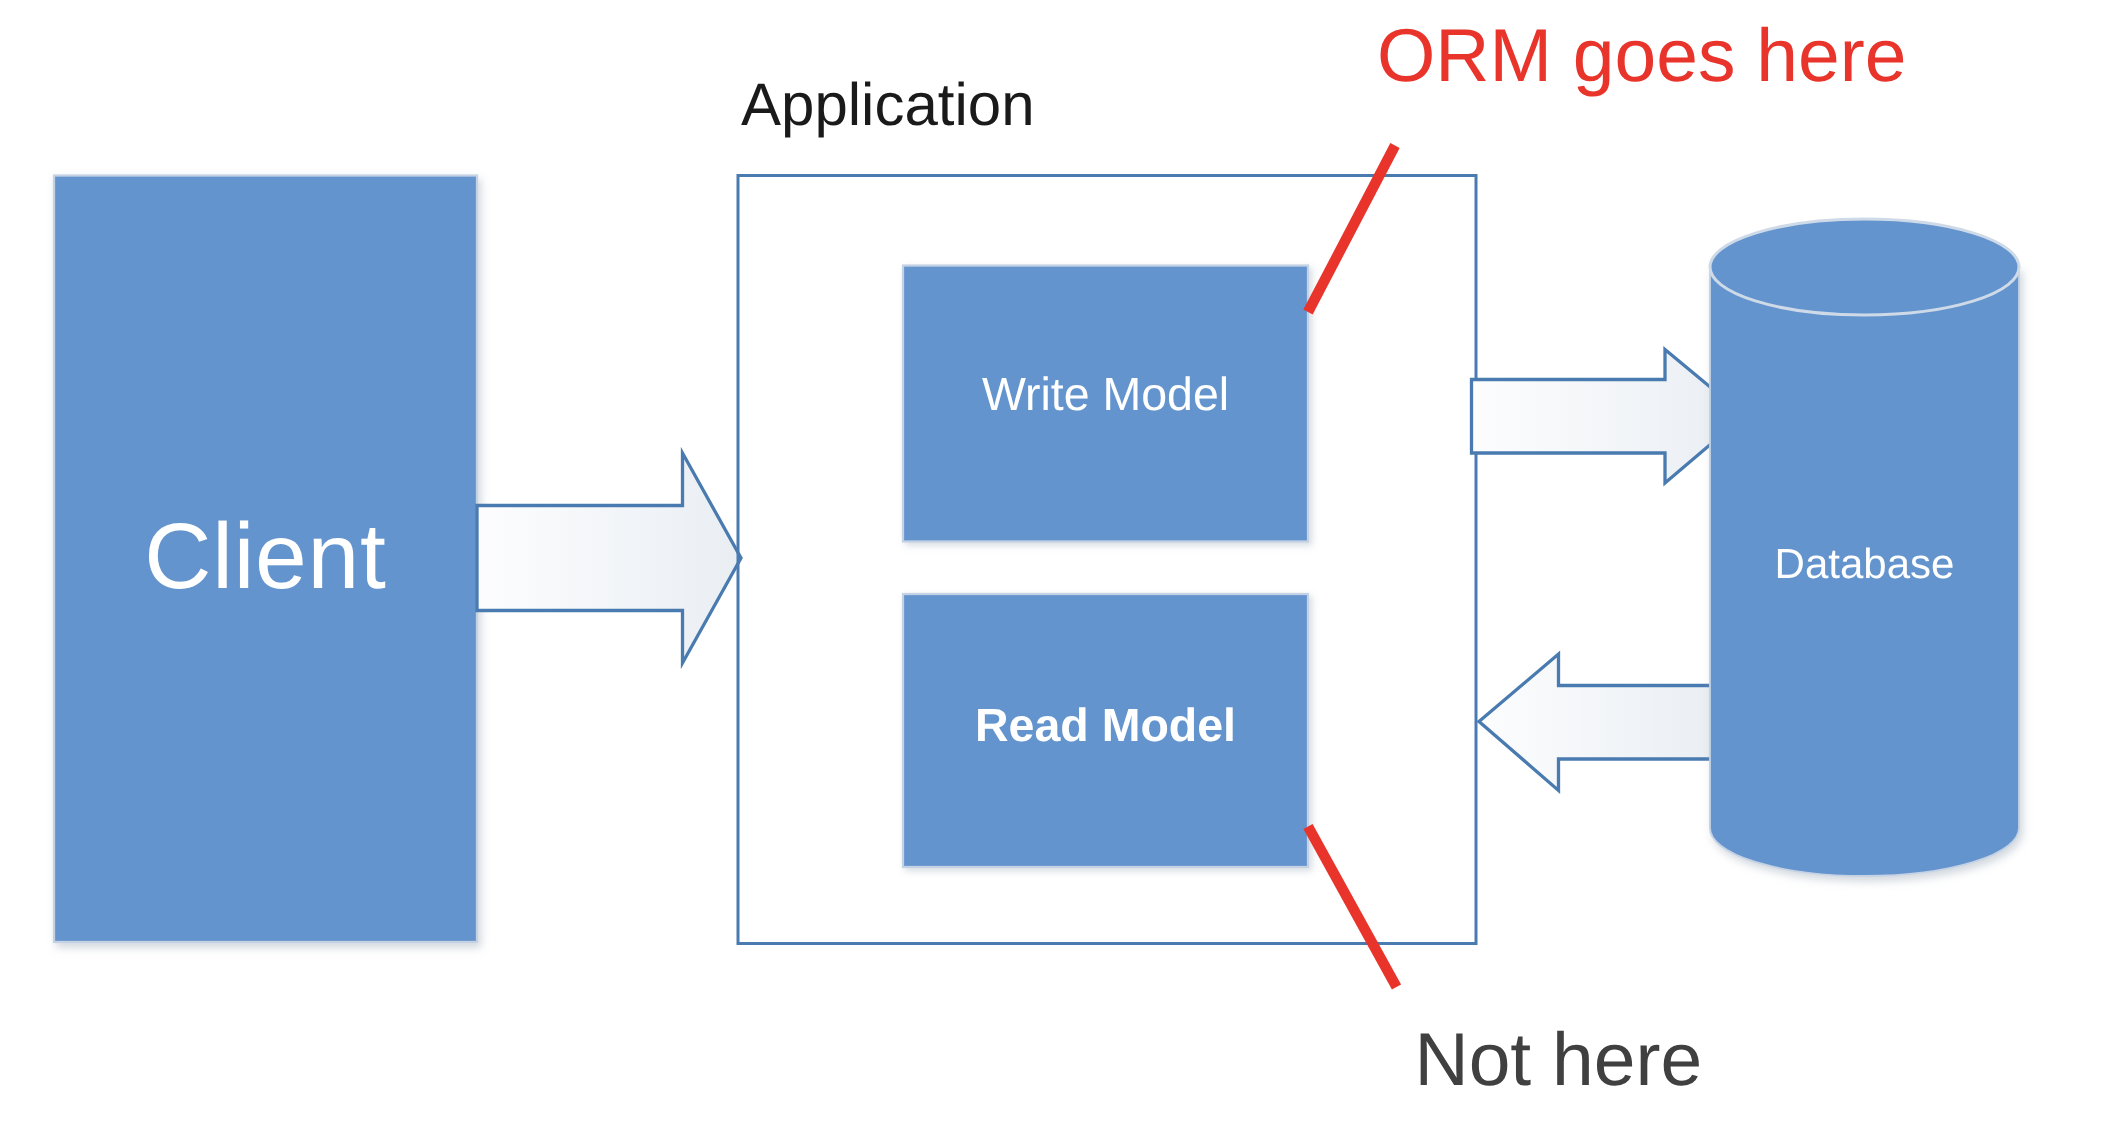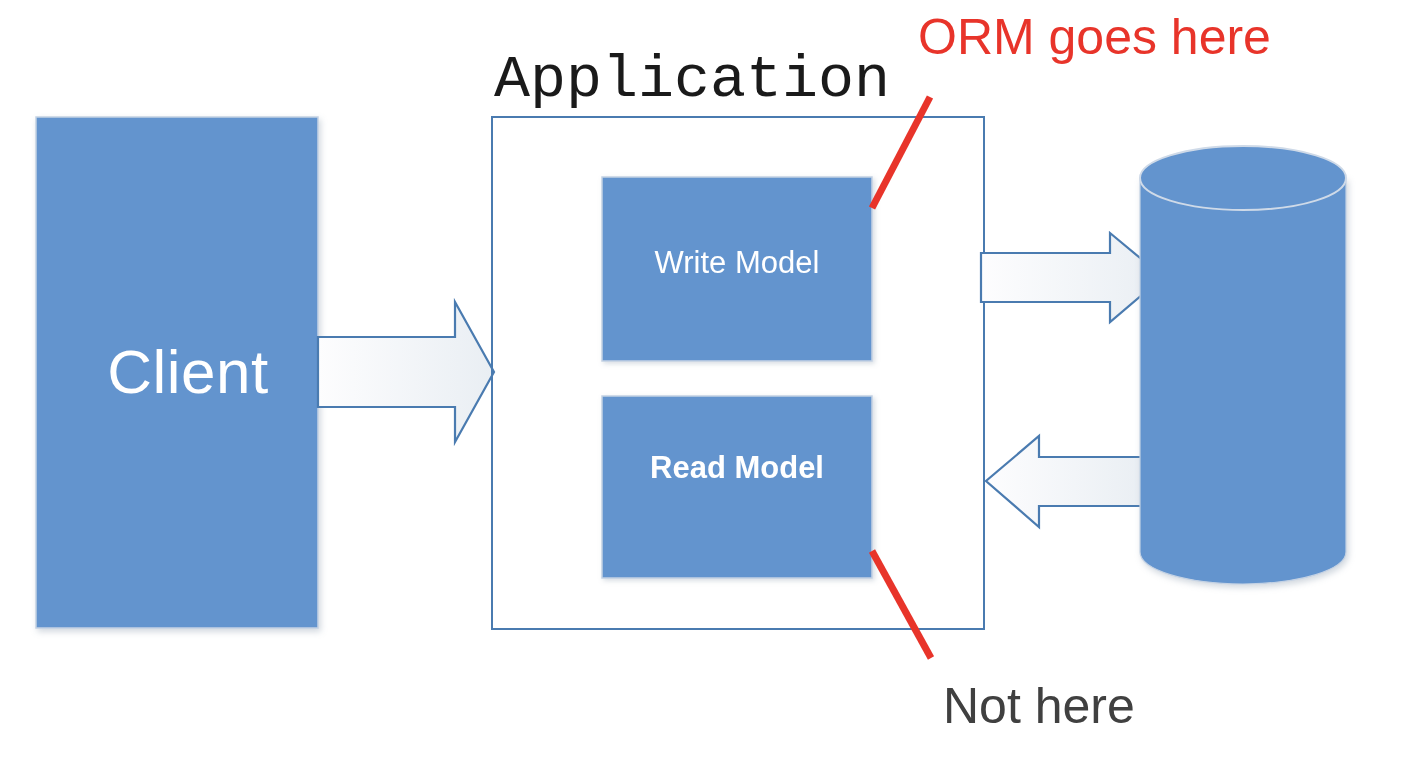--- a/index.html
+++ b/index.html
@@ -33,46 +33,44 @@
     line-height: 1;
   }
   #client-label {
     left: 36px;
     top: 341px;
     width: 282px;
     text-align: center;
     color: #ffffff;
     font-size: 62px;
     letter-spacing: 0.5px;
-    margin-left: 11px;
   }
   #write-model-label {
     left: 602px;
     top: 247px;
     width: 270px;
     text-align: center;
     color: #ffffff;
     font-size: 31px;
     font-weight: normal;
   }
   #read-model-label {
     left: 602px;
-    top: 452px;
+    top: 468px;
     width: 270px;
     text-align: center;
     color: #ffffff;
     font-size: 31px;
     font-weight: bold;
   }
   #application-label {
     left: 494px;
     top: 50px;
     color: #1a1a1a;
-    font-size: 60px;
-    font-family: Liberation Mono, monospace;
+    font-size: 40px;
   }
   #database-label {
     left: 1140px;
     top: 362px;
     width: 206px;
     text-align: center;
     color: #ffffff;
     font-size: 28px;
   }
   #orm-annotation {
@@ -136,18 +134,19 @@
   </svg>
 
   <div class="txt" id="application-label">Application</div>
 
   <div class="txt" id="client-label">Client</div>
 
   <div class="txt" id="write-model-label">Write Model</div>
 
   <div class="txt" id="read-model-label">Read Model</div>
 
+  <div class="txt" id="database-label">Database</div>
 
   <div class="txt" id="orm-annotation">ORM goes here</div>
 
   <div class="txt" id="not-here-annotation">Not here</div>
 
 </div>
 
 </body></html>

